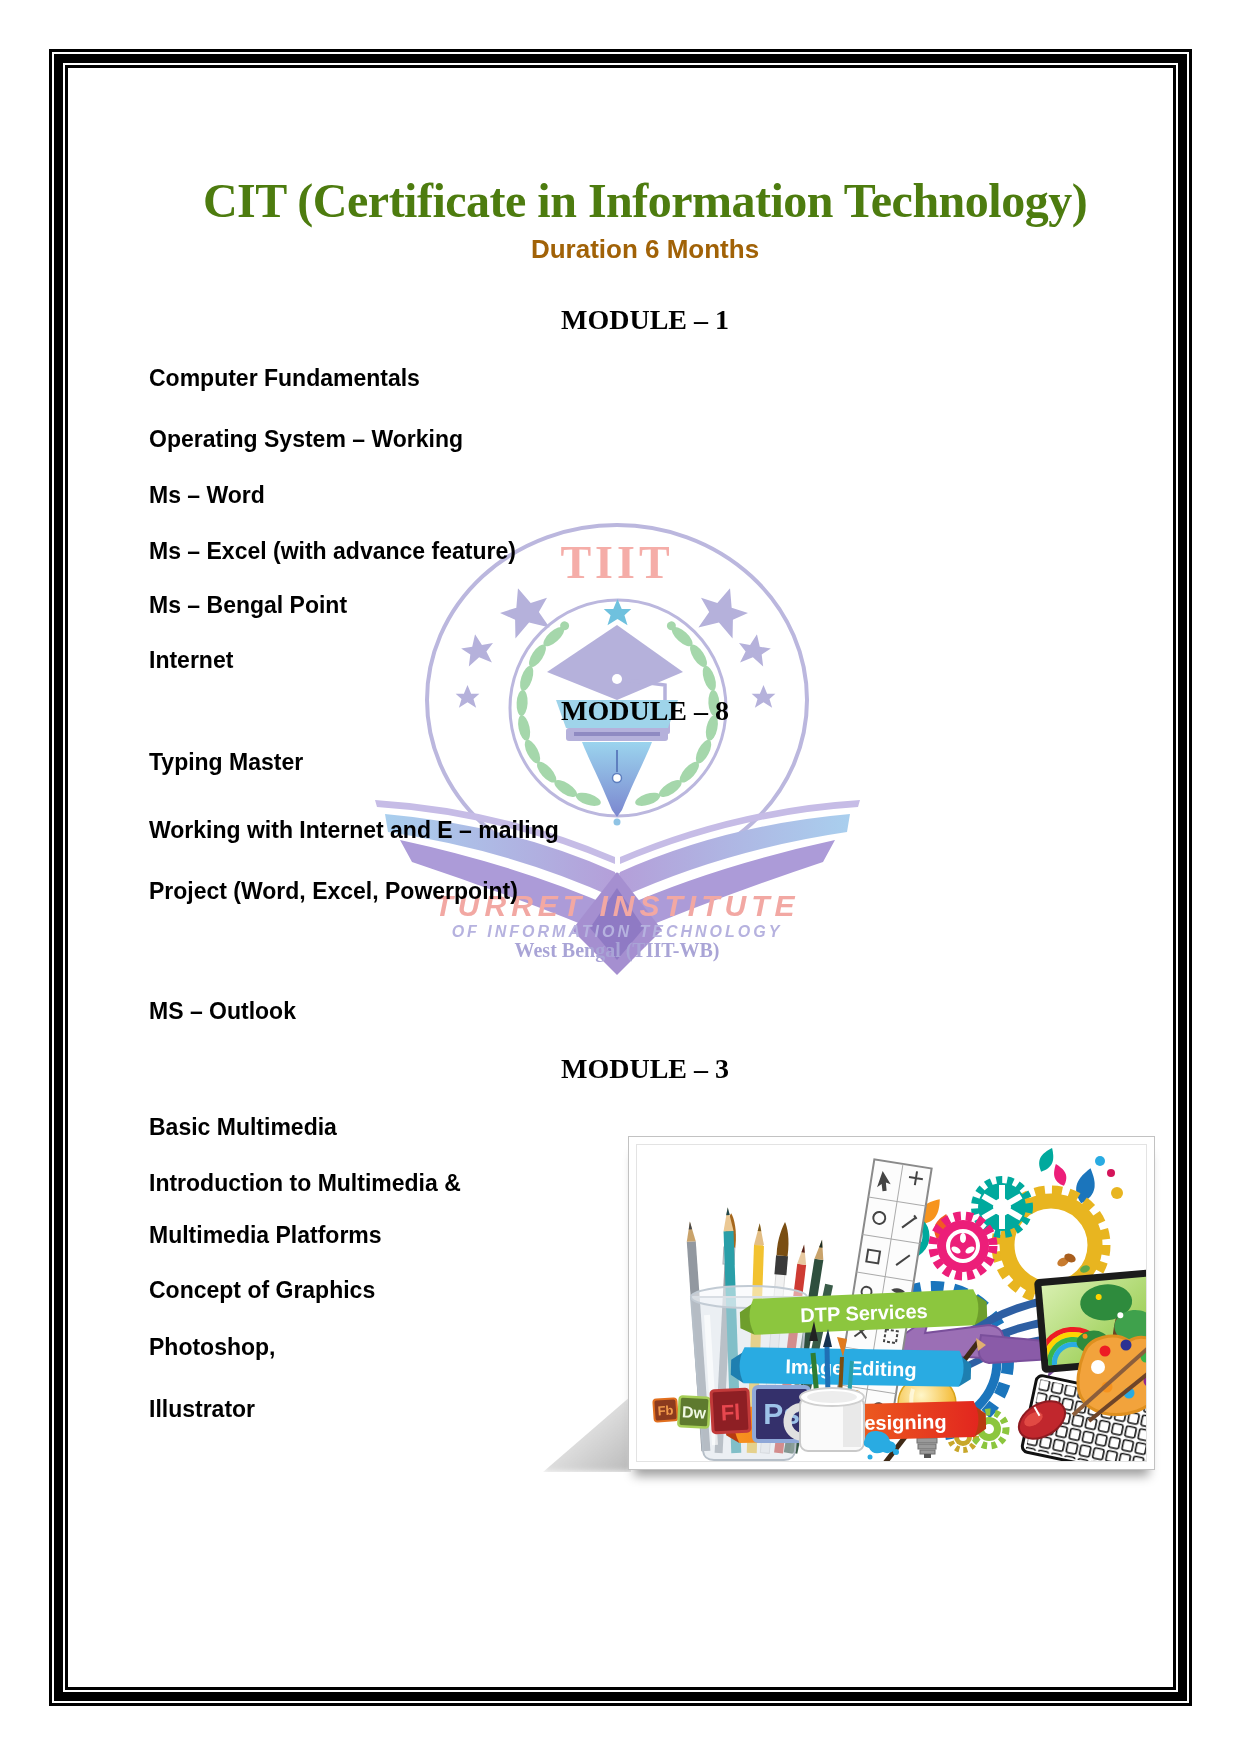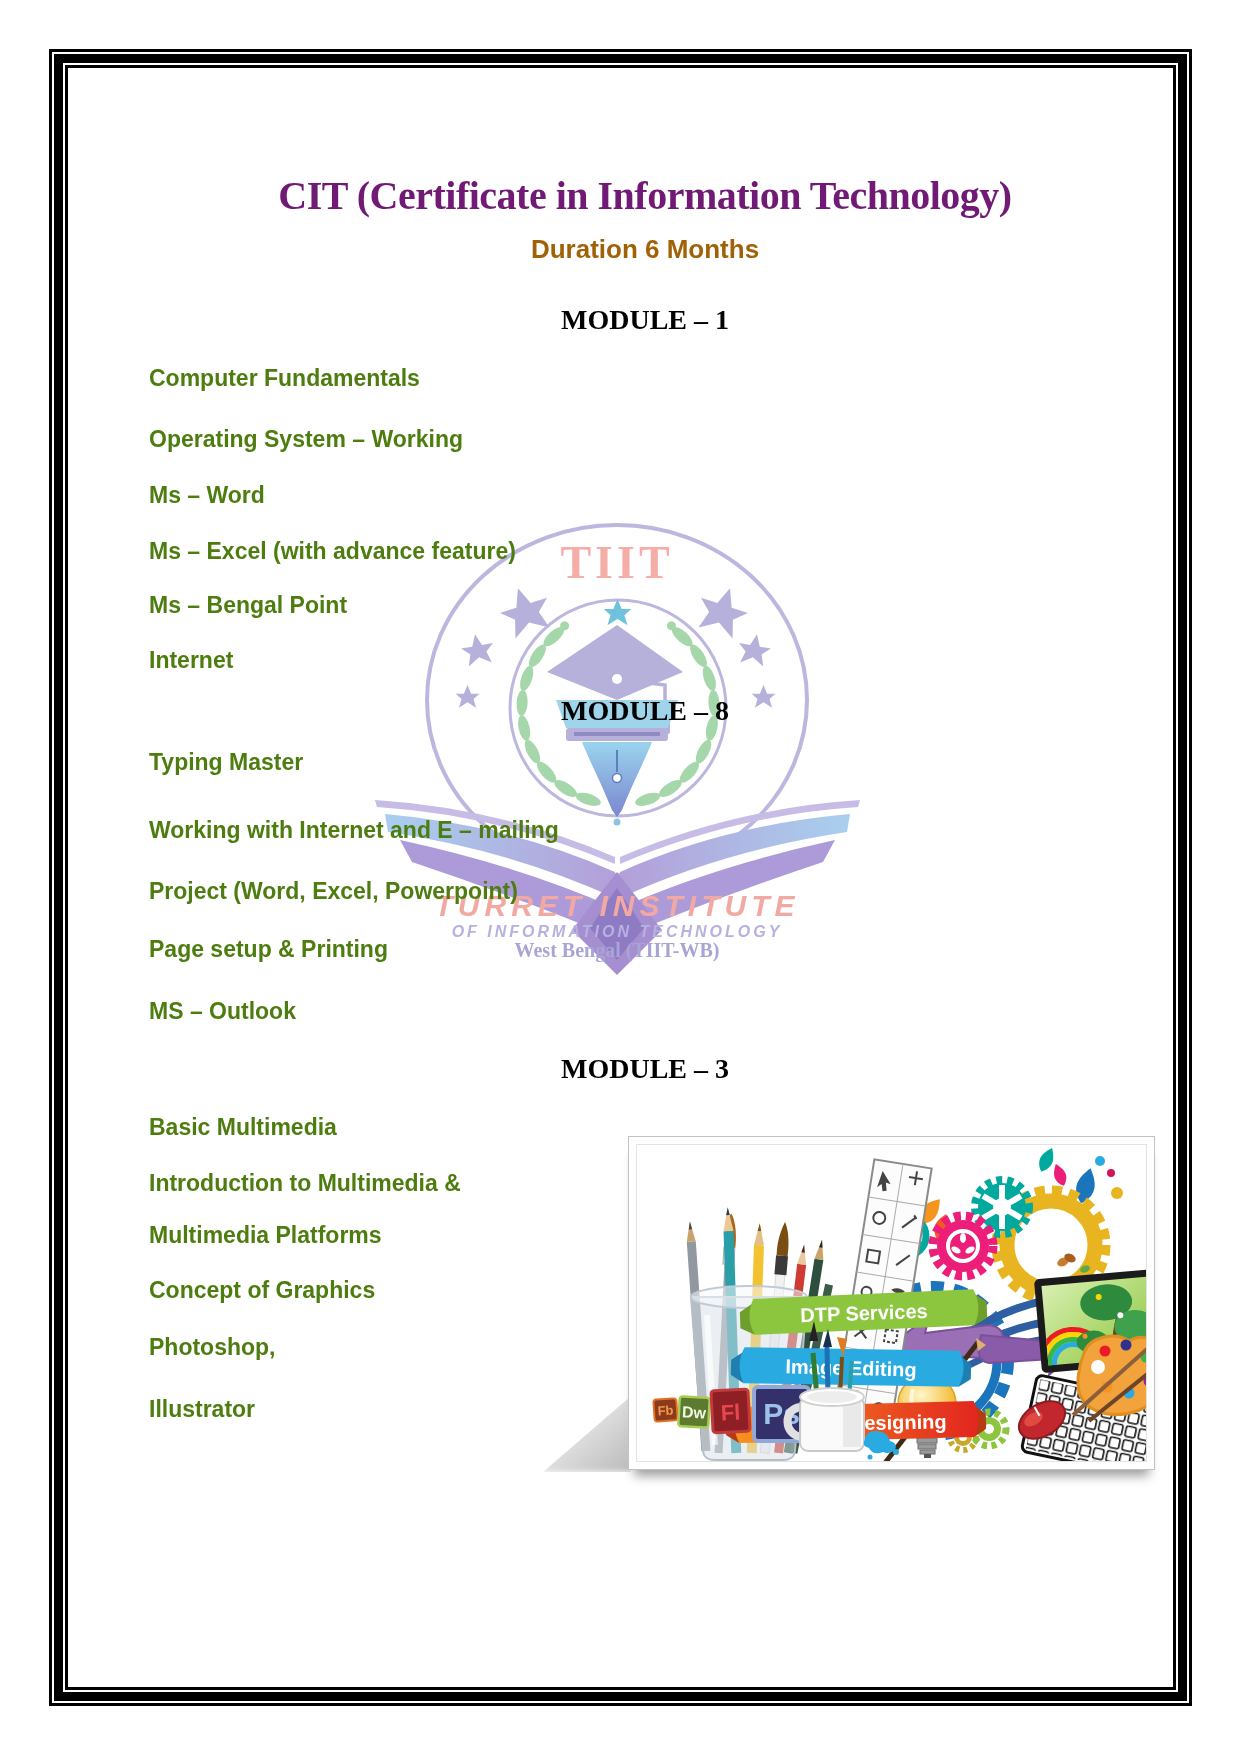--- a/index.html
+++ b/index.html
@@ -5,24 +5,24 @@
   html,body{margin:0;padding:0;background:#fff;}
   .page{position:relative;width:1241px;height:1755px;background:#fff;overflow:hidden;
         font-family:"Liberation Sans",sans-serif;}
   
   .frame-outer{position:absolute;left:49px;top:49px;right:49px;bottom:49px;border:3px solid #000;z-index:4;pointer-events:none;}
   .frame-thick{position:absolute;left:2px;top:2px;right:2px;bottom:2px;border:9px solid #000;}
   .frame-inner{position:absolute;left:2px;top:2px;right:2px;bottom:2px;border:3px solid #000;}
   
   .tline{position:absolute;left:149px;width:992px;z-index:3;line-height:1.15;white-space:nowrap;}
   .center{text-align:center;}
-  .doc-title{font-family:"Liberation Serif",serif;font-weight:700;font-size:40px;color:#701a75;letter-spacing:-0.5px;}
+  .doc-title{font-family:"Liberation Serif",serif;font-weight:700;font-size:48px;color:#4d7c0f;letter-spacing:-0.5px;}
   .doc-sub{font-weight:700;font-size:26px;color:#a16207;}
   .mhead{font-family:"Liberation Serif",serif;font-weight:700;font-size:28px;color:#000;}
-  .item{font-weight:700;font-size:23px;color:#4d7c0f;}
+  .item{font-weight:700;font-size:23px;color:#000000;}
   
   .wmark{position:absolute;left:360px;top:510px;width:515px;height:470px;z-index:1;}
   
   .pic{position:absolute;left:628px;top:1136px;width:525px;height:332px;background:#fff;
        border:1px solid #c2c2c2;box-shadow:inset 0 0 0 7px #fff, inset 0 0 0 8px #e3e3e3,
        0 12px 10px -6px rgba(0,0,0,.38);z-index:2;}
   .pic svg{position:absolute;left:8px;top:8px;}
   .pic-shadow{position:absolute;left:543px;top:1396px;width:88px;height:76px;z-index:1;
        background:linear-gradient(to left top, rgba(90,90,90,.42), rgba(120,120,120,0));
        clip-path:polygon(100% 0,100% 100%,0 100%);filter:blur(3px);}
@@ -179,21 +179,20 @@
   <div class="tline item" style="top:426px">Operating System – Working</div>
   <div class="tline item" style="top:482px">Ms – Word</div>
   <div class="tline item" style="top:538px">Ms – Excel (with advance feature)</div>
   <div class="tline item" style="top:592px">Ms – Bengal Point</div>
   <div class="tline item" style="top:647px">Internet</div>
 
   <div class="tline center mhead" style="top:695px">MODULE – 8</div>
   <div class="tline item" style="top:749px">Typing Master</div>
   <div class="tline item" style="top:817px">Working with Internet and E – mailing</div>
   <div class="tline item" style="top:878px">Project (Word, Excel, Powerpoint)</div>
-  <div class="tline item" style="top:936px">Page setup &amp; Printing</div>
   <div class="tline item" style="top:998px">MS – Outlook</div>
 
   <div class="tline center mhead" style="top:1053px">MODULE – 3</div>
   <div class="tline item" style="top:1114px">Basic Multimedia</div>
   <div class="tline item" style="top:1170px">Introduction to Multimedia &amp;</div>
   <div class="tline item" style="top:1222px">Multimedia Platforms</div>
   <div class="tline item" style="top:1277px">Concept of Graphics</div>
   <div class="tline item" style="top:1396px">Illustrator</div>
   <div class="tline item" style="top:1334px">Photoshop,</div>
 

